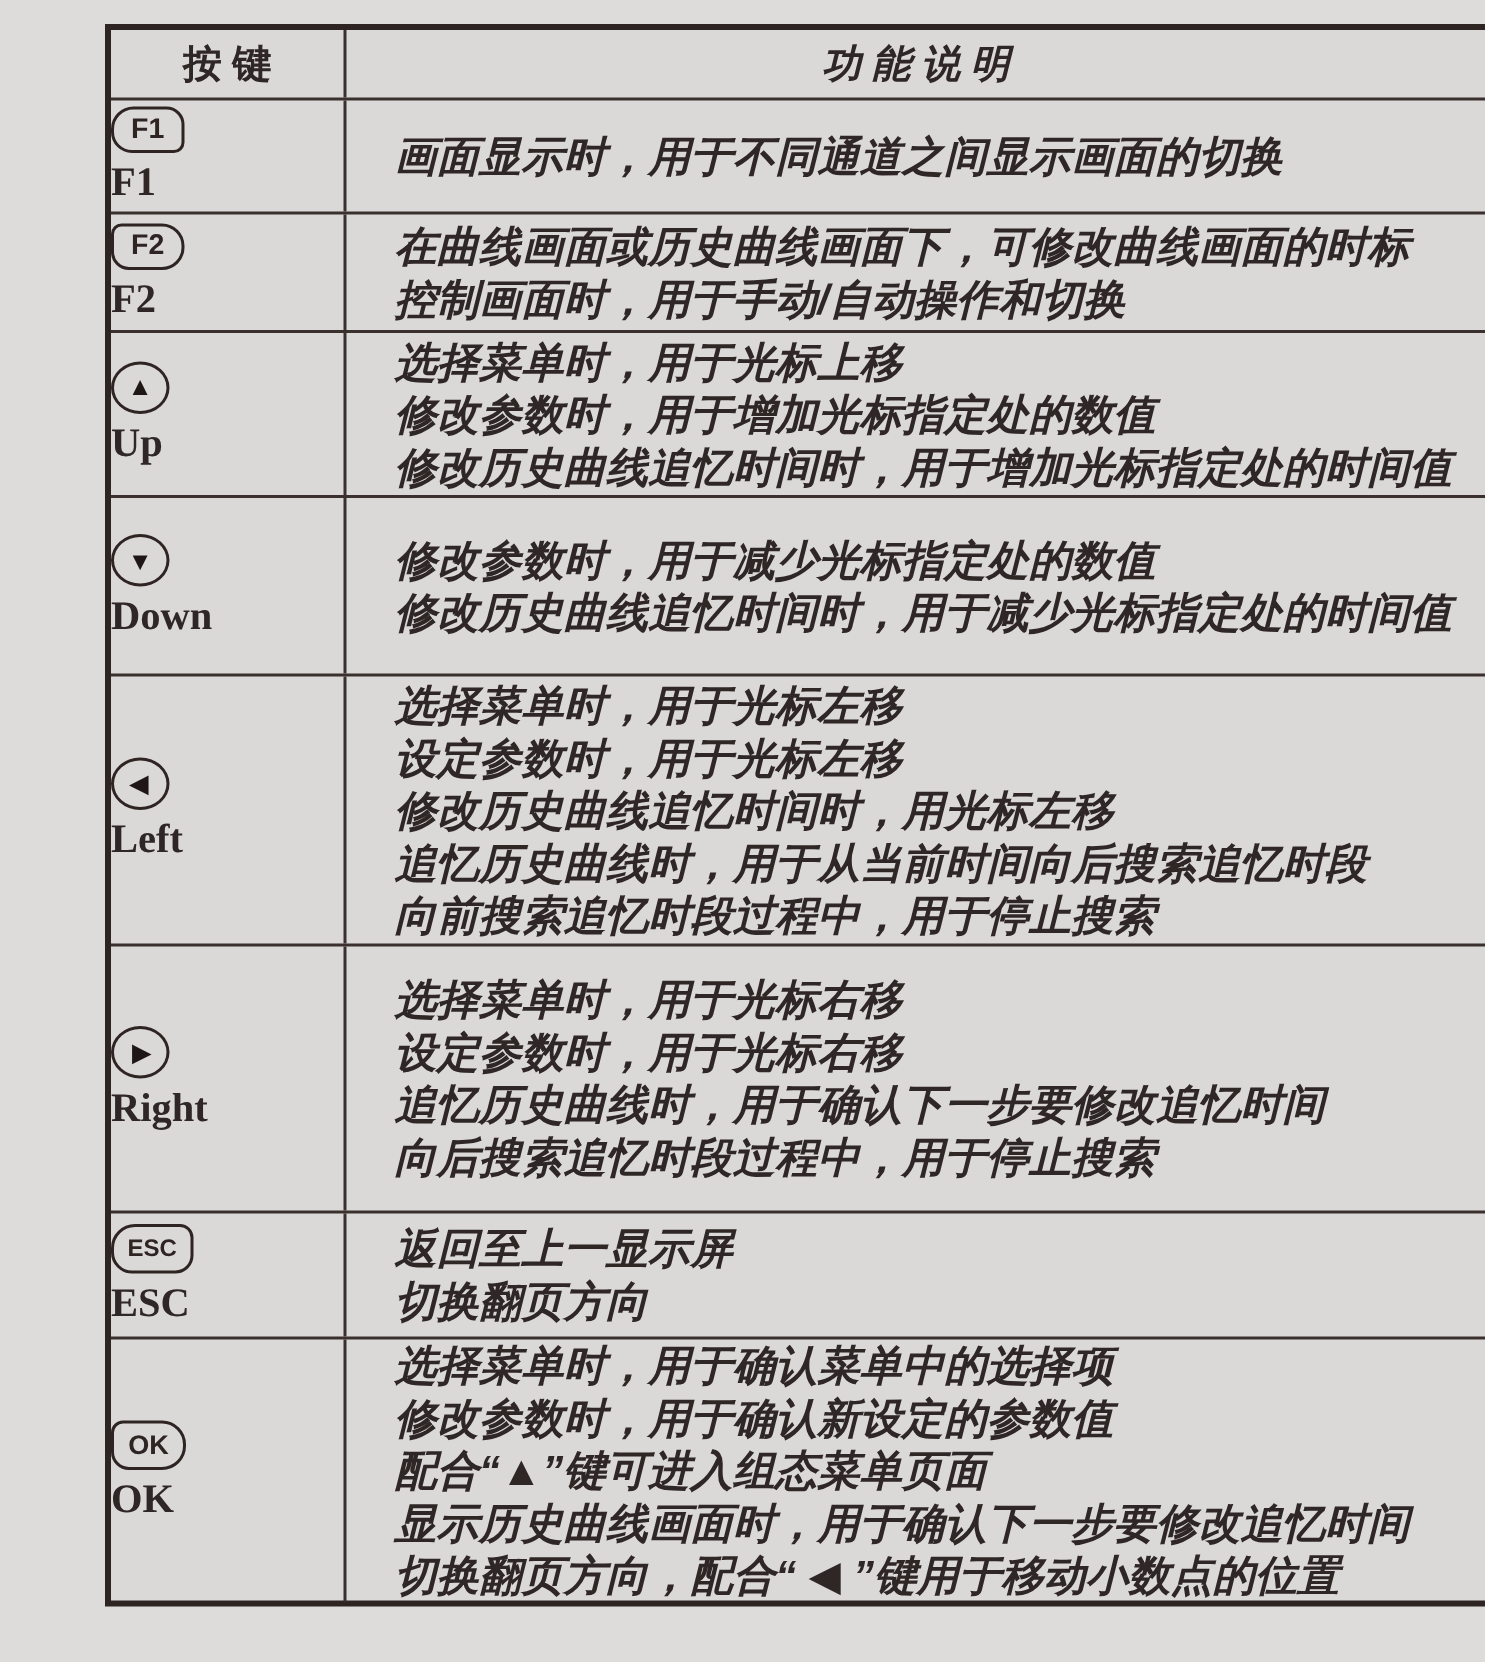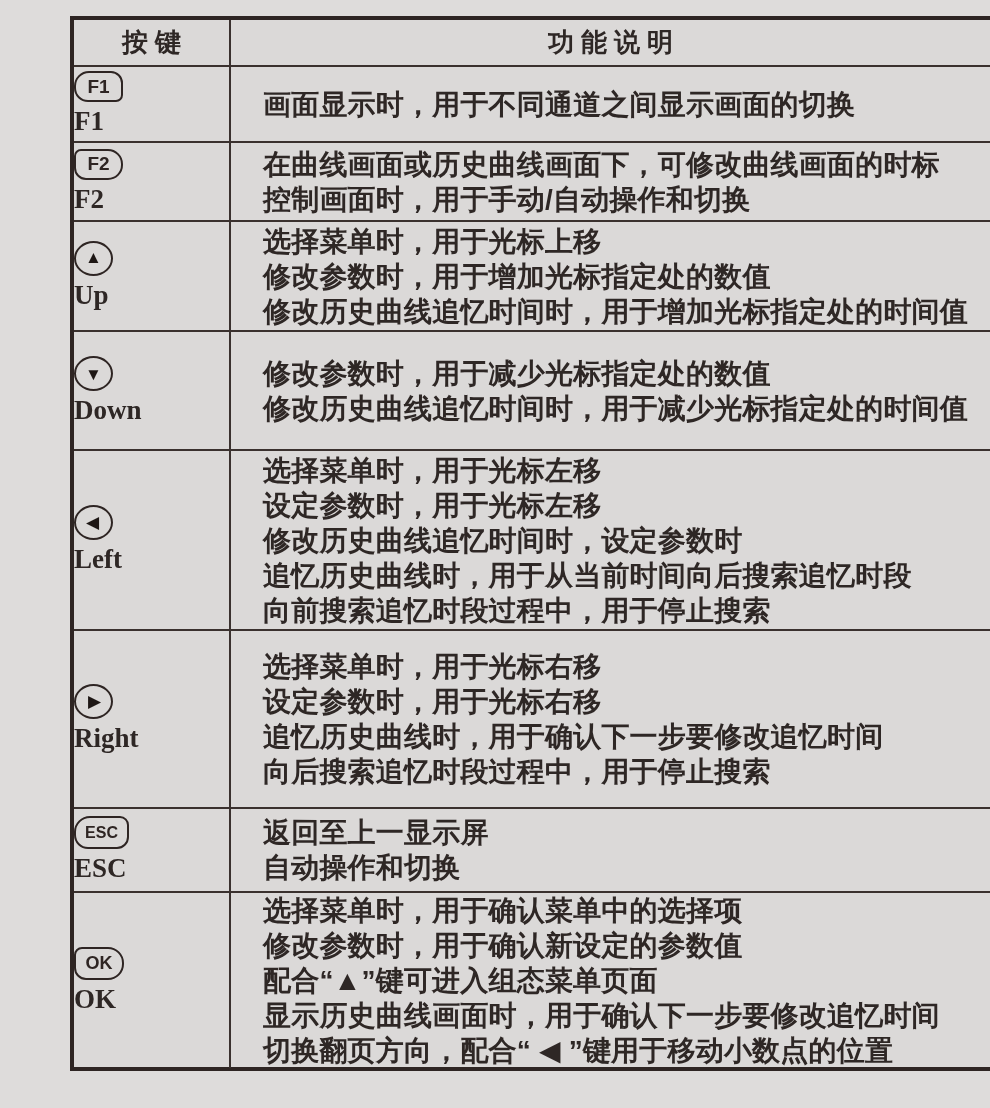--- a/index.html
+++ b/index.html
@@ -30,20 +30,21 @@
     border-right:2px solid #3a312e;
     box-sizing:border-box;
     display:flex;flex-direction:column;
     align-items:flex-start;justify-content:center;
   }
   .desc-cell{
     flex:1 1 auto;
     display:flex;flex-direction:column;justify-content:center;
     padding-left:32px;padding-right:10px;
     box-sizing:border-box;
+    font-style:italic;
   }
   .desc-line{
     font-size:28px;line-height:35px;
     font-weight:600;
     letter-spacing:0.2px;
     white-space:nowrap;
   }
   .hdr .key-cell,.hdr .desc-cell{
     justify-content:center;align-items:center;
     padding:0;
@@ -149,21 +150,21 @@
   <div class="row" style="flex-basis:180px">
     <div class="key-cell">
       <span class="circlekey">
         <span class="tri" style="transform:translateX(-1px)">◀</span>
       </span>
       <span class="key-label">Left</span>
     </div>
     <div class="desc-cell">
       <div class="desc-line">选择菜单时，用于光标左移</div>
       <div class="desc-line">设定参数时，用于光标左移</div>
-      <div class="desc-line">修改历史曲线追忆时间时，设定参数时</div>
+      <div class="desc-line">修改历史曲线追忆时间时，用光标左移</div>
       <div class="desc-line">追忆历史曲线时，用于从当前时间向后搜索追忆时段</div>
       <div class="desc-line">向前搜索追忆时段过程中，用于停止搜索</div>
     </div>
   </div>
 
   <div class="row" style="flex-basis:178px">
     <div class="key-cell">
       <span class="circlekey">
         <span class="tri" style="transform:translateX(1px)">▶</span>
       </span>
@@ -179,21 +180,21 @@
 
   <div class="row" style="flex-basis:84px">
     <div class="key-cell">
       <span class="keycap cap-esc">
         <span>ESC</span>
       </span>
       <span class="key-label">ESC</span>
     </div>
     <div class="desc-cell">
       <div class="desc-line">返回至上一显示屏</div>
-      <div class="desc-line">自动操作和切换</div>
+      <div class="desc-line">切换翻页方向</div>
     </div>
   </div>
 
   <div class="row" style="flex-basis:176px">
     <div class="key-cell">
       <span class="keycap cap-ok">
         <span>OK</span>
       </span>
       <span class="key-label">OK</span>
     </div>

